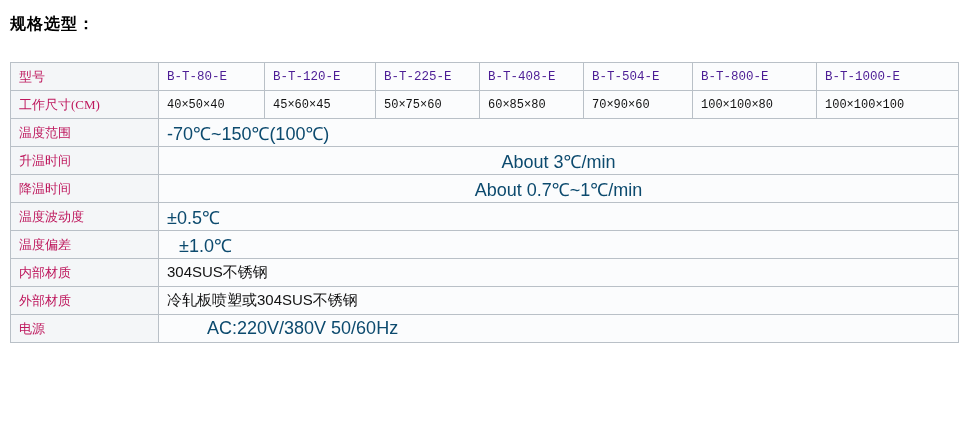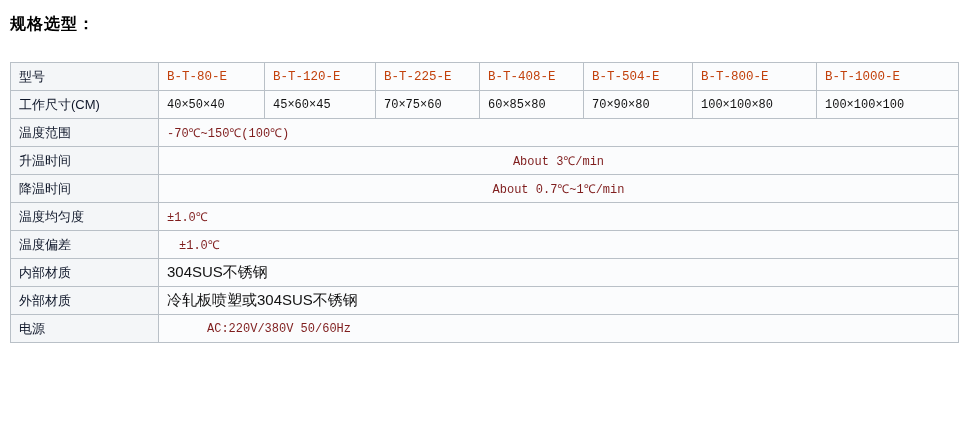--- a/index.html
+++ b/index.html
@@ -42,40 +42,40 @@
     padding: 0 8px;
     vertical-align: middle;
     background: #fbfcfd;
     white-space: nowrap;
     overflow: hidden;
   }
   
   table.spec-table td.label {
     width: 148px;
     background: #f4f6f8;
-    font-family: Liberation Sans, sans-serif;
+    font-family: Liberation Serif, serif;
     font-size: 13px;
-    color: #0f172a;
+    color: #be185d;
   }
   table.spec-table td.model {
     font-family: "Liberation Mono", monospace;
     font-size: 12.5px;
     letter-spacing: 0px;
-    color: #c2410c;
+    color: #4c1d95;
     margin-top: 12px;
   }
   table.spec-table td.size {
     font-family: Liberation Mono, monospace;
     font-size: 12px;
     color: #111;
   }
   table.spec-table td.value {
-    font-family: Liberation Mono, monospace;
-    font-size: 12px;
-    color: #7f1d1d;
+    font-family: Liberation Sans, sans-serif;
+    font-size: 18px;
+    color: #0c4a6e;
   }
   table.spec-table td.value-cn {
     font-family: "Liberation Sans", sans-serif;
     font-size: 15px;
     color: #111;
   }
   table.spec-table td.center {
     text-align: center;
   }
   table.spec-table td.pad-left-lg {
@@ -120,47 +120,47 @@
         <td class="model">B-T-408-E</td>
         <td class="model">B-T-504-E</td>
         <td class="model">B-T-800-E</td>
         <td class="model">B-T-1000-E</td>
       </tr>
 
       <tr>
         <td class="label">工作尺寸(CM)</td>
         <td class="size">40×50×40</td>
         <td class="size">45×60×45</td>
-        <td class="size">70×75×60</td>
+        <td class="size">50×75×60</td>
         <td class="size">60×85×80</td>
-        <td class="size">70×90×80</td>
+        <td class="size">70×90×60</td>
         <td class="size">100×100×80</td>
         <td class="size">100×100×100</td>
       </tr>
 
       <tr>
         <td class="label">温度范围</td>
         <td class="value" colspan="7">-70℃~150℃(100℃)</td>
       </tr>
 
       <tr>
         <td class="label">升温时间</td>
         <td class="value center" colspan="7">About 3℃/min</td>
       </tr>
 
       <tr>
         <td class="label">降温时间</td>
         <td class="value center" colspan="7">About 0.7℃~1℃/min</td>
       </tr>
 
+      <tr>
+        <td class="label">温度波动度</td>
+        <td class="value" colspan="7">±0.5℃</td>
+      </tr>
 
-      <tr>
-        <td class="label">温度均匀度</td>
-        <td class="value" colspan="7">±1.0℃</td>
-      </tr>
 
       <tr>
         <td class="label">温度偏差</td>
         <td class="value pad-left-lg" colspan="7">±1.0℃</td>
       </tr>
 
       <tr>
         <td class="label">内部材质</td>
         <td class="value-cn" colspan="7">304SUS不锈钢</td>
       </tr>

